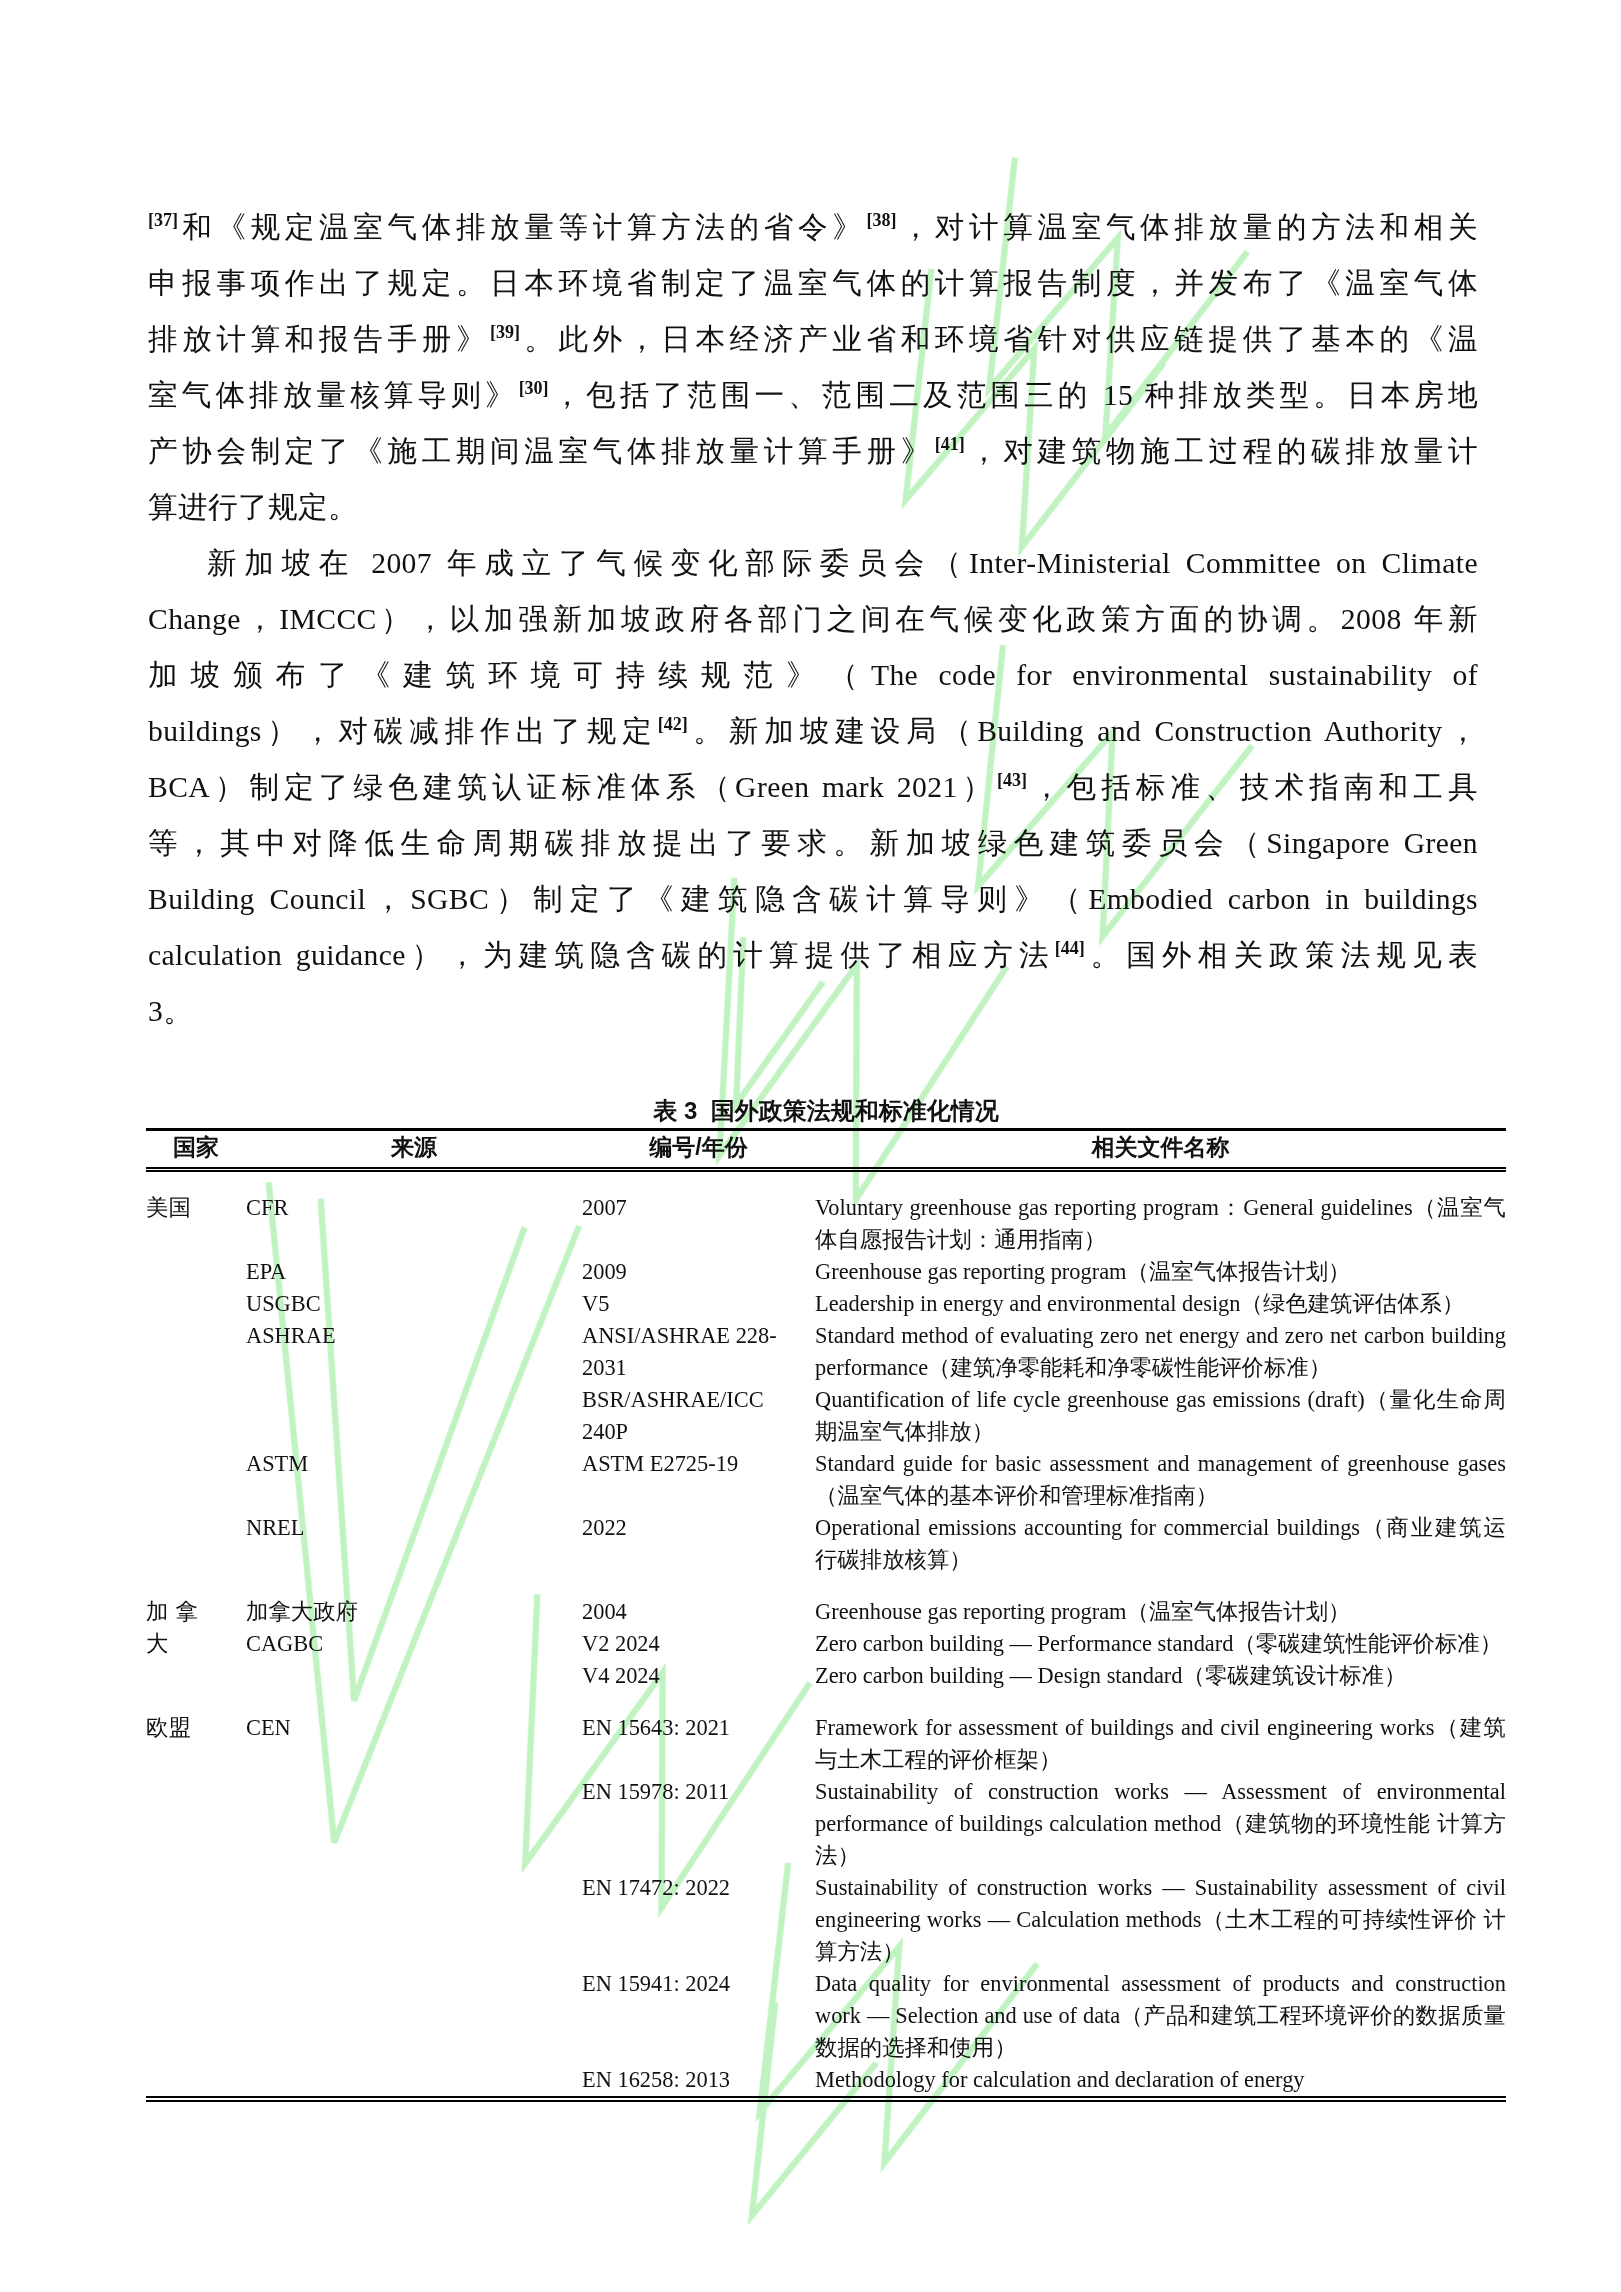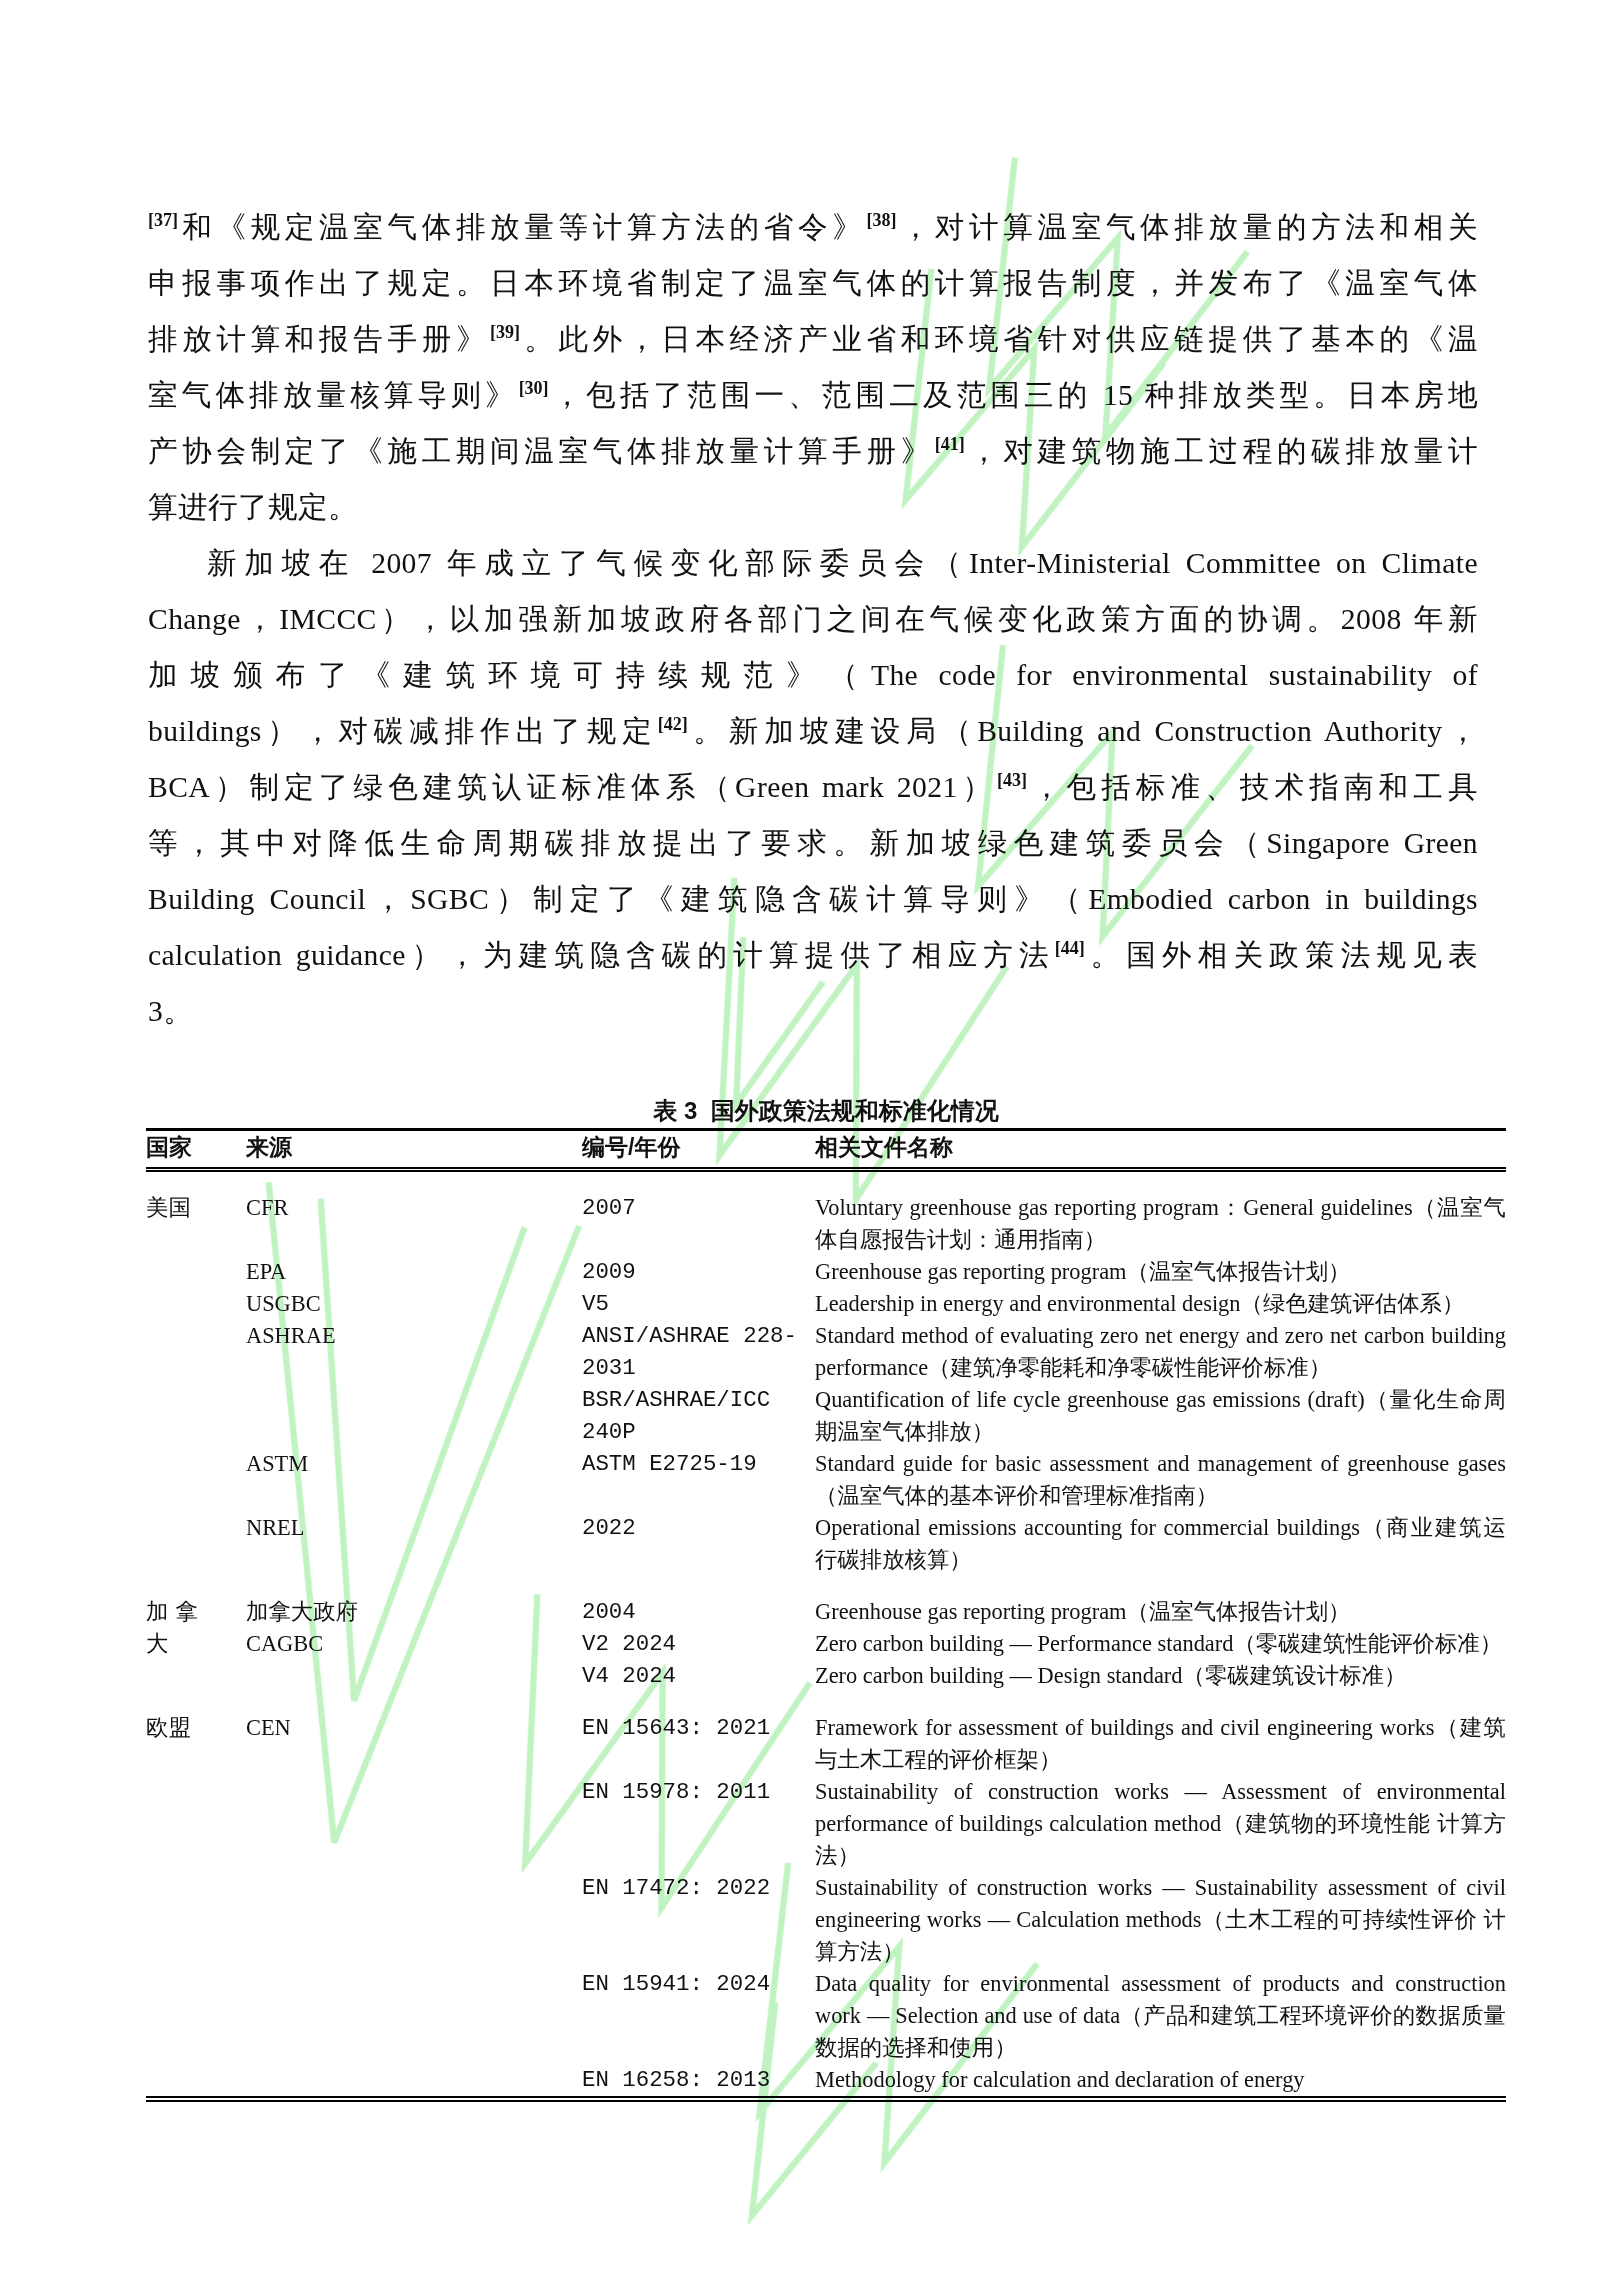--- a/index.html
+++ b/index.html
@@ -25,31 +25,31 @@
     font-family:"Liberation Sans","DejaVu Sans",sans-serif;font-weight:bold;
     font-size:24px;line-height:30px;text-align:center;white-space:pre;margin-bottom:1.8px;
   }
   table.policy{
     border-collapse:collapse;table-layout:fixed;width:1360px;
     border-top:3.6px solid #000;border-bottom:6.3px double #000;
     font-size:22.4px;line-height:32px;
   }
   table.policy thead th{
     font-family:"Liberation Sans","DejaVu Sans",sans-serif;font-weight:bold;
-    font-size:23px;line-height:27px;text-align:left;
+    font-size:23px;line-height:27px;text-align:center;
     border-bottom:5.4px double #000;padding:3.6px 0 5.4px 0;margin-top:16px;
   }
   table.policy td{vertical-align:top;padding:0;}
   col.w-country{width:100px;}
   col.w-source{width:336px;}
   col.w-number{width:233px;}
   col.w-name{width:691px;}
   td.c-country{padding-left:16px;}
   .country-box{width:52px;text-align:justify;}
-  td.c-number{padding-right:27px;font-family:Liberation Mono, monospace;}
+  td.c-number{padding-right:27px;}
   td.c-name{text-align:justify;}
   tr.gstart td{padding-top:20px;}
 </style>
 </head>
 <body>
 
 <div class="watermark">
   <svg width="1621" height="2293" viewBox="0 0 1810 2560">
     <g stroke="#8ee88e" stroke-width="7" fill="none" opacity="0.55" stroke-linejoin="miter">
       <g transform="translate(1040,300) rotate(22)">

